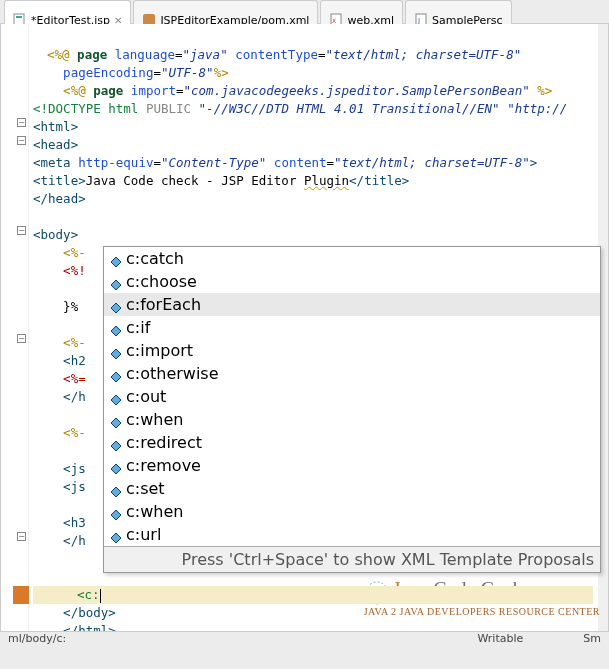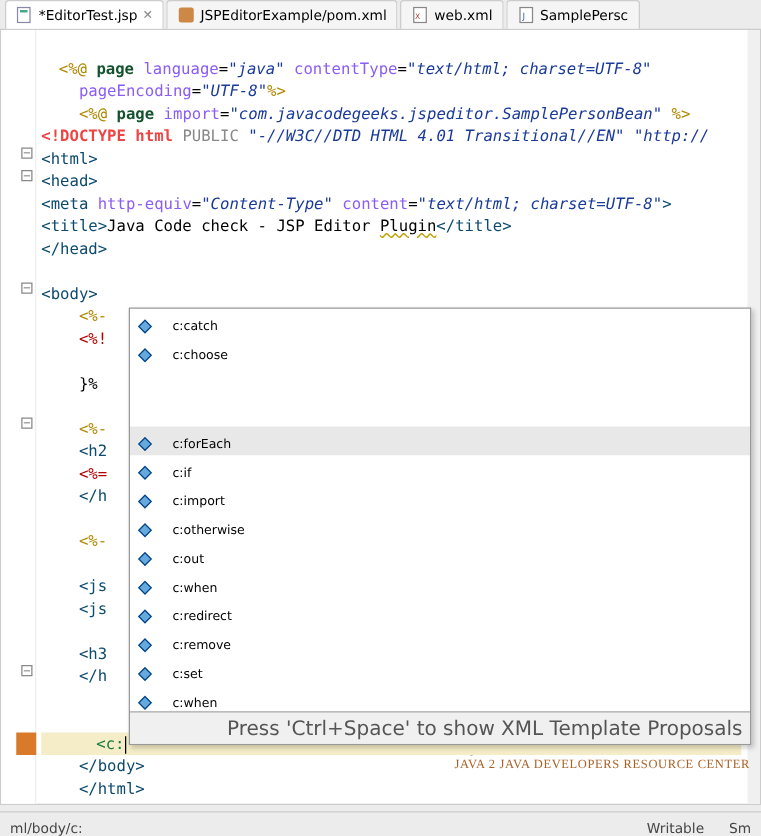--- a/index.html
+++ b/index.html
@@ -1,44 +1,44 @@
 <!DOCTYPE html>
 <html><head>
 <meta charset="utf-8">
 <style>
 * { margin: 0; padding: 0; box-sizing: border-box; }
 body { font-family: "DejaVu Sans", sans-serif; font-size: 12px; background: #ececec; width: 609px; height: 669px; overflow: hidden; position: relative; }
 .tab-bar { display: flex; background: #ececec; border-bottom: 1px solid #ccc; height: 24px; padding-left: 4px; gap: 2px; }
-.tab { display: flex; align-items: center; padding: 3px 8px; background: #f5f5f5; border: 1px solid #ccc; border-bottom: none; border-radius: 3px 3px 0 0; font-size: 11px; gap: 4px; white-space: nowrap; }
+.tab { display: flex; align-items: center; padding: 19px 8px; background: #f5f5f5; border: 1px solid #ccc; border-bottom: none; border-radius: 3px 3px 0 0; font-size: 11px; gap: 4px; white-space: nowrap; }
 .tab.active { background: #fff; }
 .tab .icon { width: 14px; height: 14px; display: inline-flex; align-items: center; justify-content: center; }
 .editor-wrap { background: #fff; border: 1px solid #ccc; border-top: none; height: 620px; position: relative; }
 .gutter { position: absolute; left: 0; top: 0; width: 28px; height: 100%; background: #fff; border-right: 1px solid #eee; }
 .fold { position: absolute; left: 16px; width: 9px; height: 9px; border: 1px solid #888; background: #fff; font-size: 8px; line-height: 7px; text-align: center; color: #666; }
 .code { position: absolute; left: 32px; top: 4px; right: 0; font-family: "DejaVu Sans Mono", monospace; font-size: 12.5px; line-height: 18px; white-space: pre; color: #000; }
 .tag { color: #0c4a6e; }
-.attr { color: #8b5cf6; text-align: right; }
+.attr { color: #1d4ed8; text-align: right; }
 .str { color: #1a3a9a; font-style: italic; }
 .kw { color: #14532d; font-weight: bold; }
-.doctype { color: #ef4444; font-weight: bold; }
+.doctype { color: #15803d; }
 .dtstr { color: #1a3a9a; font-style: italic; }
 .jsp-d { color: #b08800; }
 .jsp-red { color: #b00000; }
 .underline { text-decoration: underline wavy #c0a000; text-decoration-thickness: 1px; }
 .popup { position: absolute; left: 102px; top: 222px; width: 498px; background: #fff; border: 1px solid #999; box-shadow: 2px 2px 4px rgba(0,0,0,0.2); z-index: 10; }
 .popup-list { max-height: 322px; overflow-y: auto; }
-.popup-item { display: flex; align-items: flex-end; padding: 3px 6px; height: 23px; gap: 16px; font-size: 10px; }
-.popup-item.selected { background: #e8e8e8; margin-top: 48px; }
+.popup-item { display: flex; align-items: center; padding: 3px 6px; height: 23px; gap: 4px; font-size: 16px; }
+.popup-item.selected { background: #e8e8e8; }
 .popup-icon { width: 12px; height: 12px; display: inline-block; }
 .popup-status { border-top: 1px solid #aaa; font-size: 16px; text-align: right; padding: 3px 6px; background: #f0f0f0; color: #555; }
 .cursor-line { position: absolute; left: 32px; top: 562px; width: 560px; height: 18px; background: #f5edc8; z-index: 2; }
 .cursor-text { position: absolute; left: 76px; top: 562px; font-family: "DejaVu Sans Mono", monospace; font-size: 12.5px; line-height:18px; z-index: 3; color:#1a7a3e;}
 .orange-mark { position: absolute; left: 12px; top: 562px; width: 16px; height: 18px; background: #d97a2a; z-index:3;}
-.status-bar { position: absolute; bottom: 0; left: 0; right: 0; height: 20px; background: #ececec; border-top: 1px solid #ccc; display: flex; align-items: flex-end; padding: 0 8px; font-size: 11px; color: #444; }
-.status-right { position: absolute; right: 8px; display: flex; gap: 20px; }
+.status-bar { position: absolute; bottom: 0; left: 0; right: 0; height: 38px; background: #ececec; border-top: 1px solid #ccc; display: flex; align-items: flex-start; padding: 0 8px; font-size: 11px; color: #444; }
+.status-right { position: absolute; right: 8px; display: flex; gap: 60px; }
 .logo { position: absolute; right: 8px; bottom: 26px; font-family: serif; z-index: 1; opacity: 0.9; }
 .logo-main { font-size: 20px; }
 .logo-java { color: #c07010; }
 .logo-code { color: #606060; }
 .logo-sub { font-size: 10px; color: #a05010; letter-spacing: 0.5px; }
 .vscroll { position: absolute; right: 0; top: 0; width: 10px; height: 100%; background: #f0f0f0; }
 </style>
 </head>
 <body>
 

